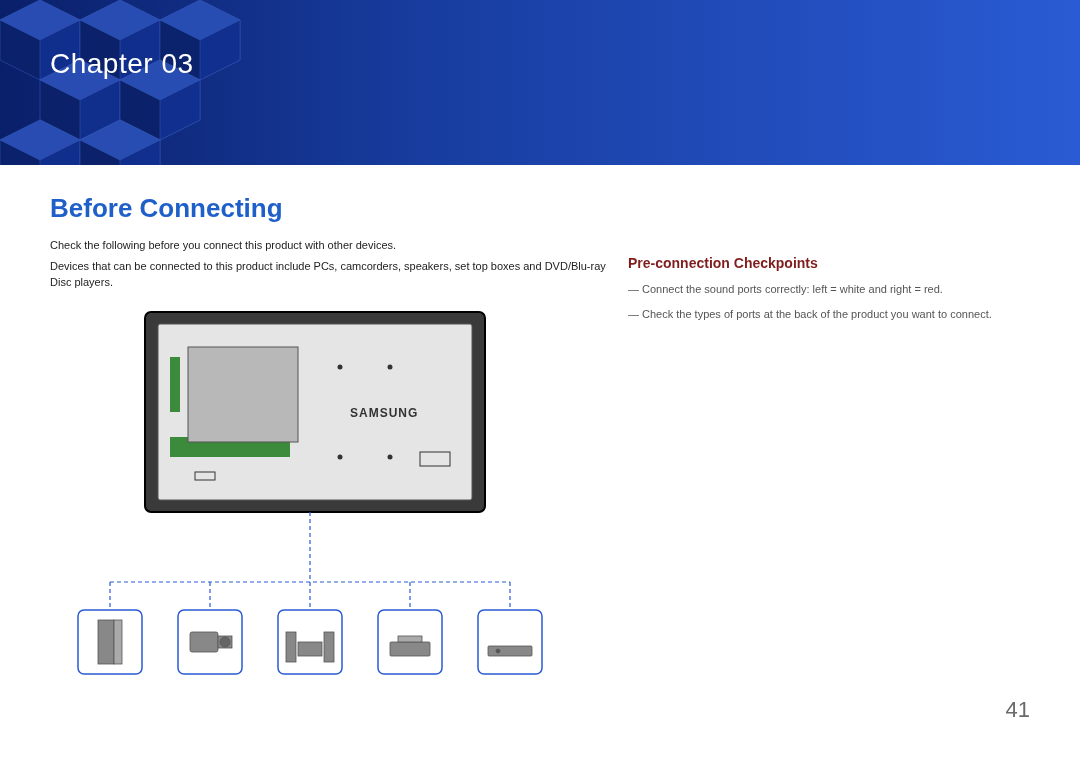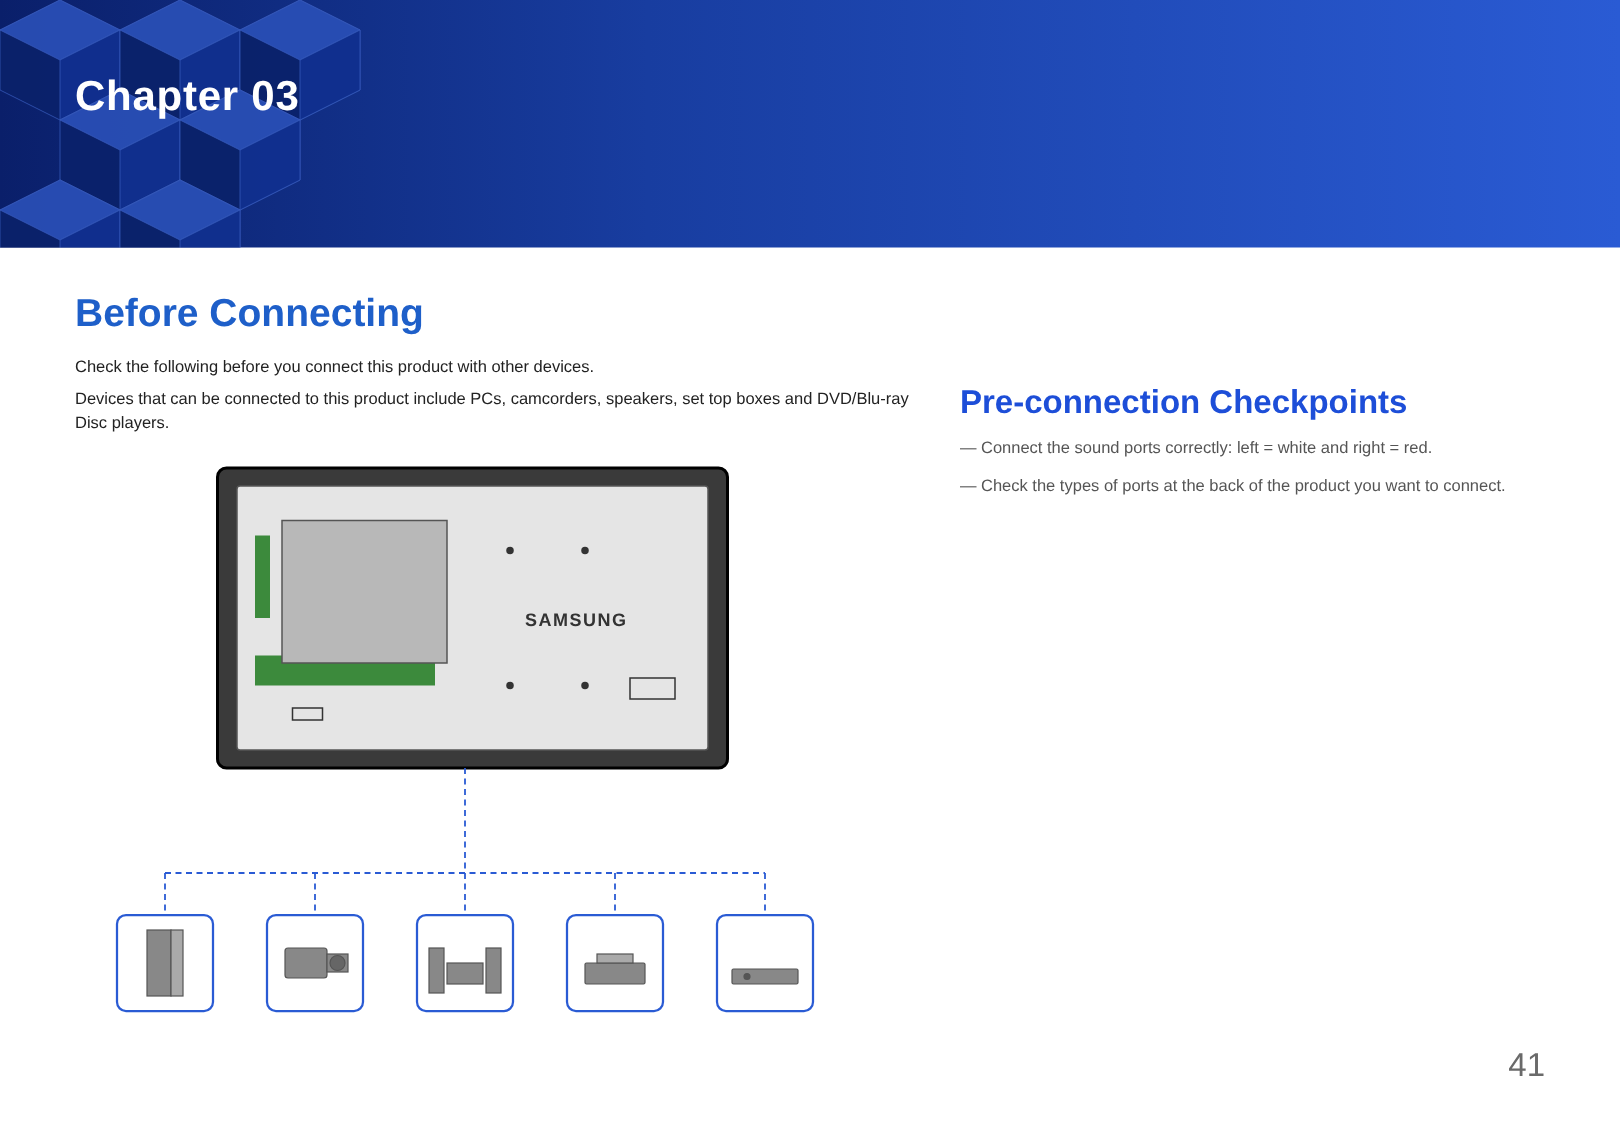--- a/index.html
+++ b/index.html
@@ -25,51 +25,51 @@
     opacity: 0.95;
   }
   .banner-text {
     position: absolute;
     left: 50px;
     top: 48px;
     color: #ffffff;
   }
   .chapter-label {
     font-size: 28px;
-    font-weight: 700;
+    font-weight: 400;
     letter-spacing: 0.5px;
   }
   .chapter-title {
     font-size: 36px;
     font-weight: 700;
     margin-top: 4px;
     letter-spacing: 0.5px;
   }
   .content {
     padding: 28px 50px 0 50px;
     display: flex;
-    gap: 30px;
+    gap: 18px;
   }
   .left-col { width: 560px; }
   .right-col { width: 420px; }
   .h1 {
     color: #1e5fc9;
     font-size: 26px;
     font-weight: 700;
     margin-bottom: 14px;
   }
   .intro-line {
     font-size: 11px;
     color: #222;
     margin-bottom: 6px;
     line-height: 1.4;
   }
   .h2 {
-    color: #1d4ed8;
-    font-size: 22px;
+    color: #7f1d1d;
+    font-size: 14px;
     font-weight: 700;
     margin-bottom: 10px;
   }
   .checkpoints { list-style: none; padding: 0; }
   .checkpoints li {
     font-size: 11px;
     color: #555;
     line-height: 1.5;
     margin-bottom: 8px;
     padding-left: 14px;

